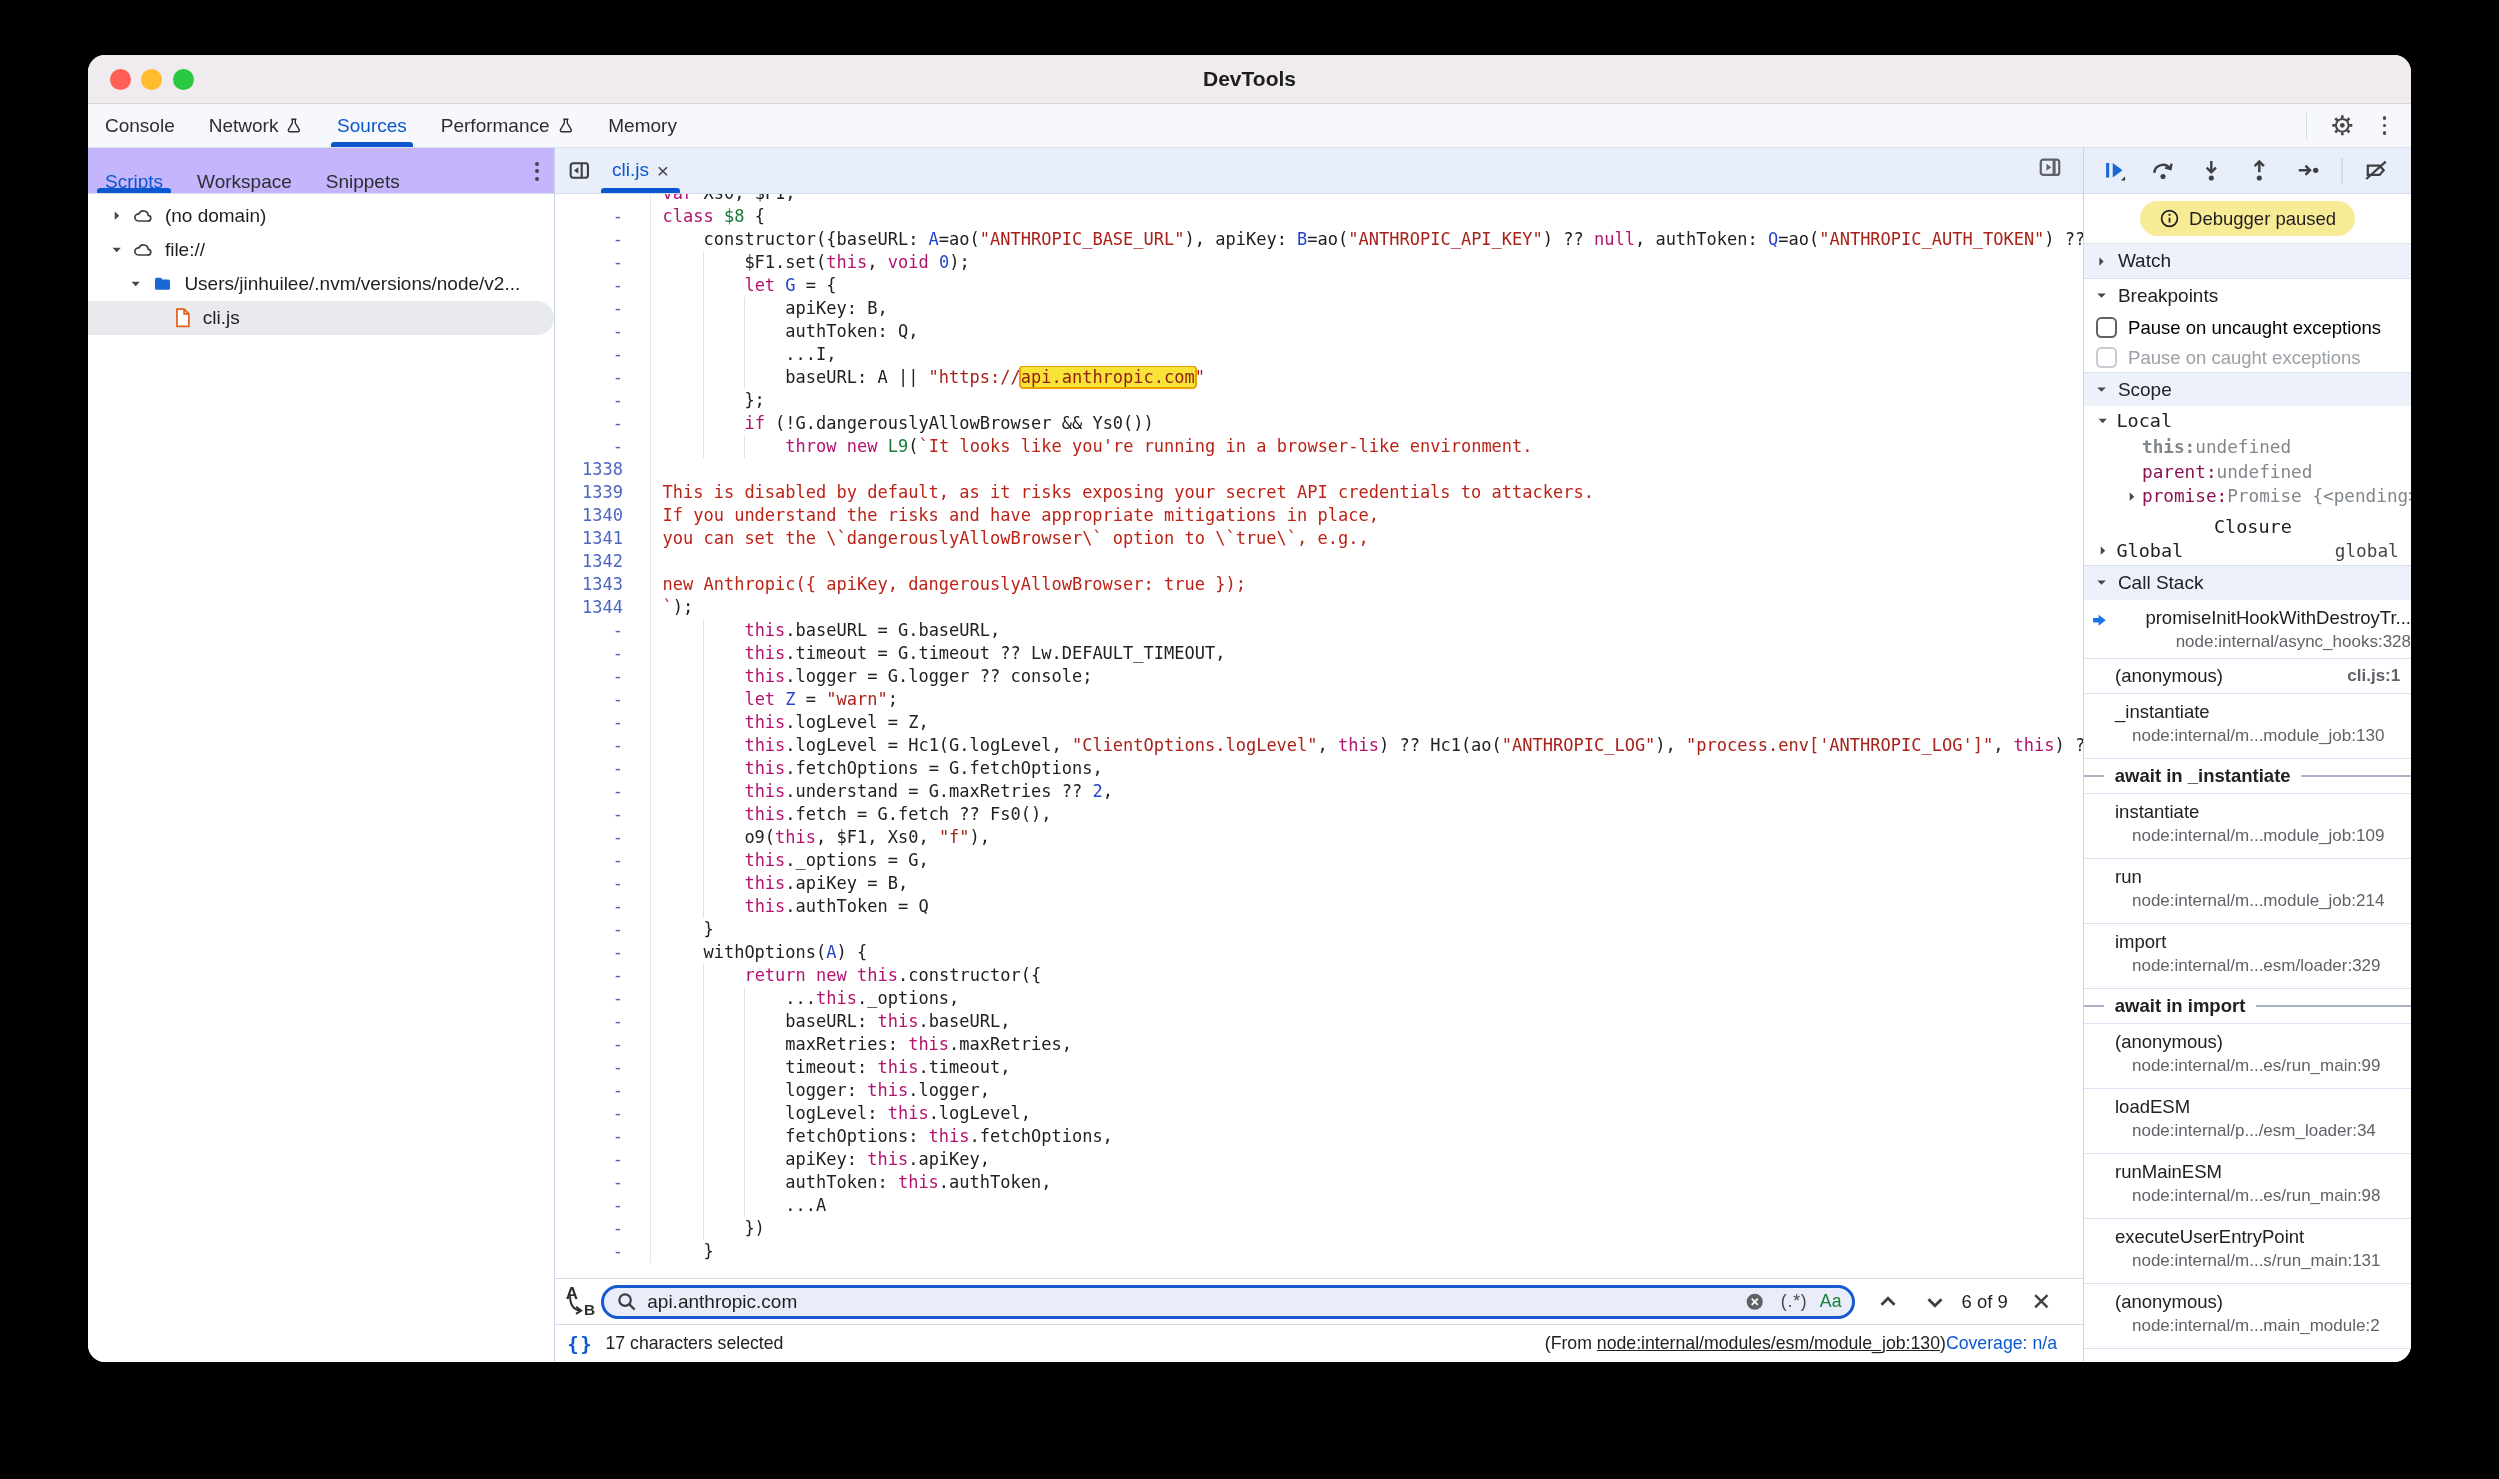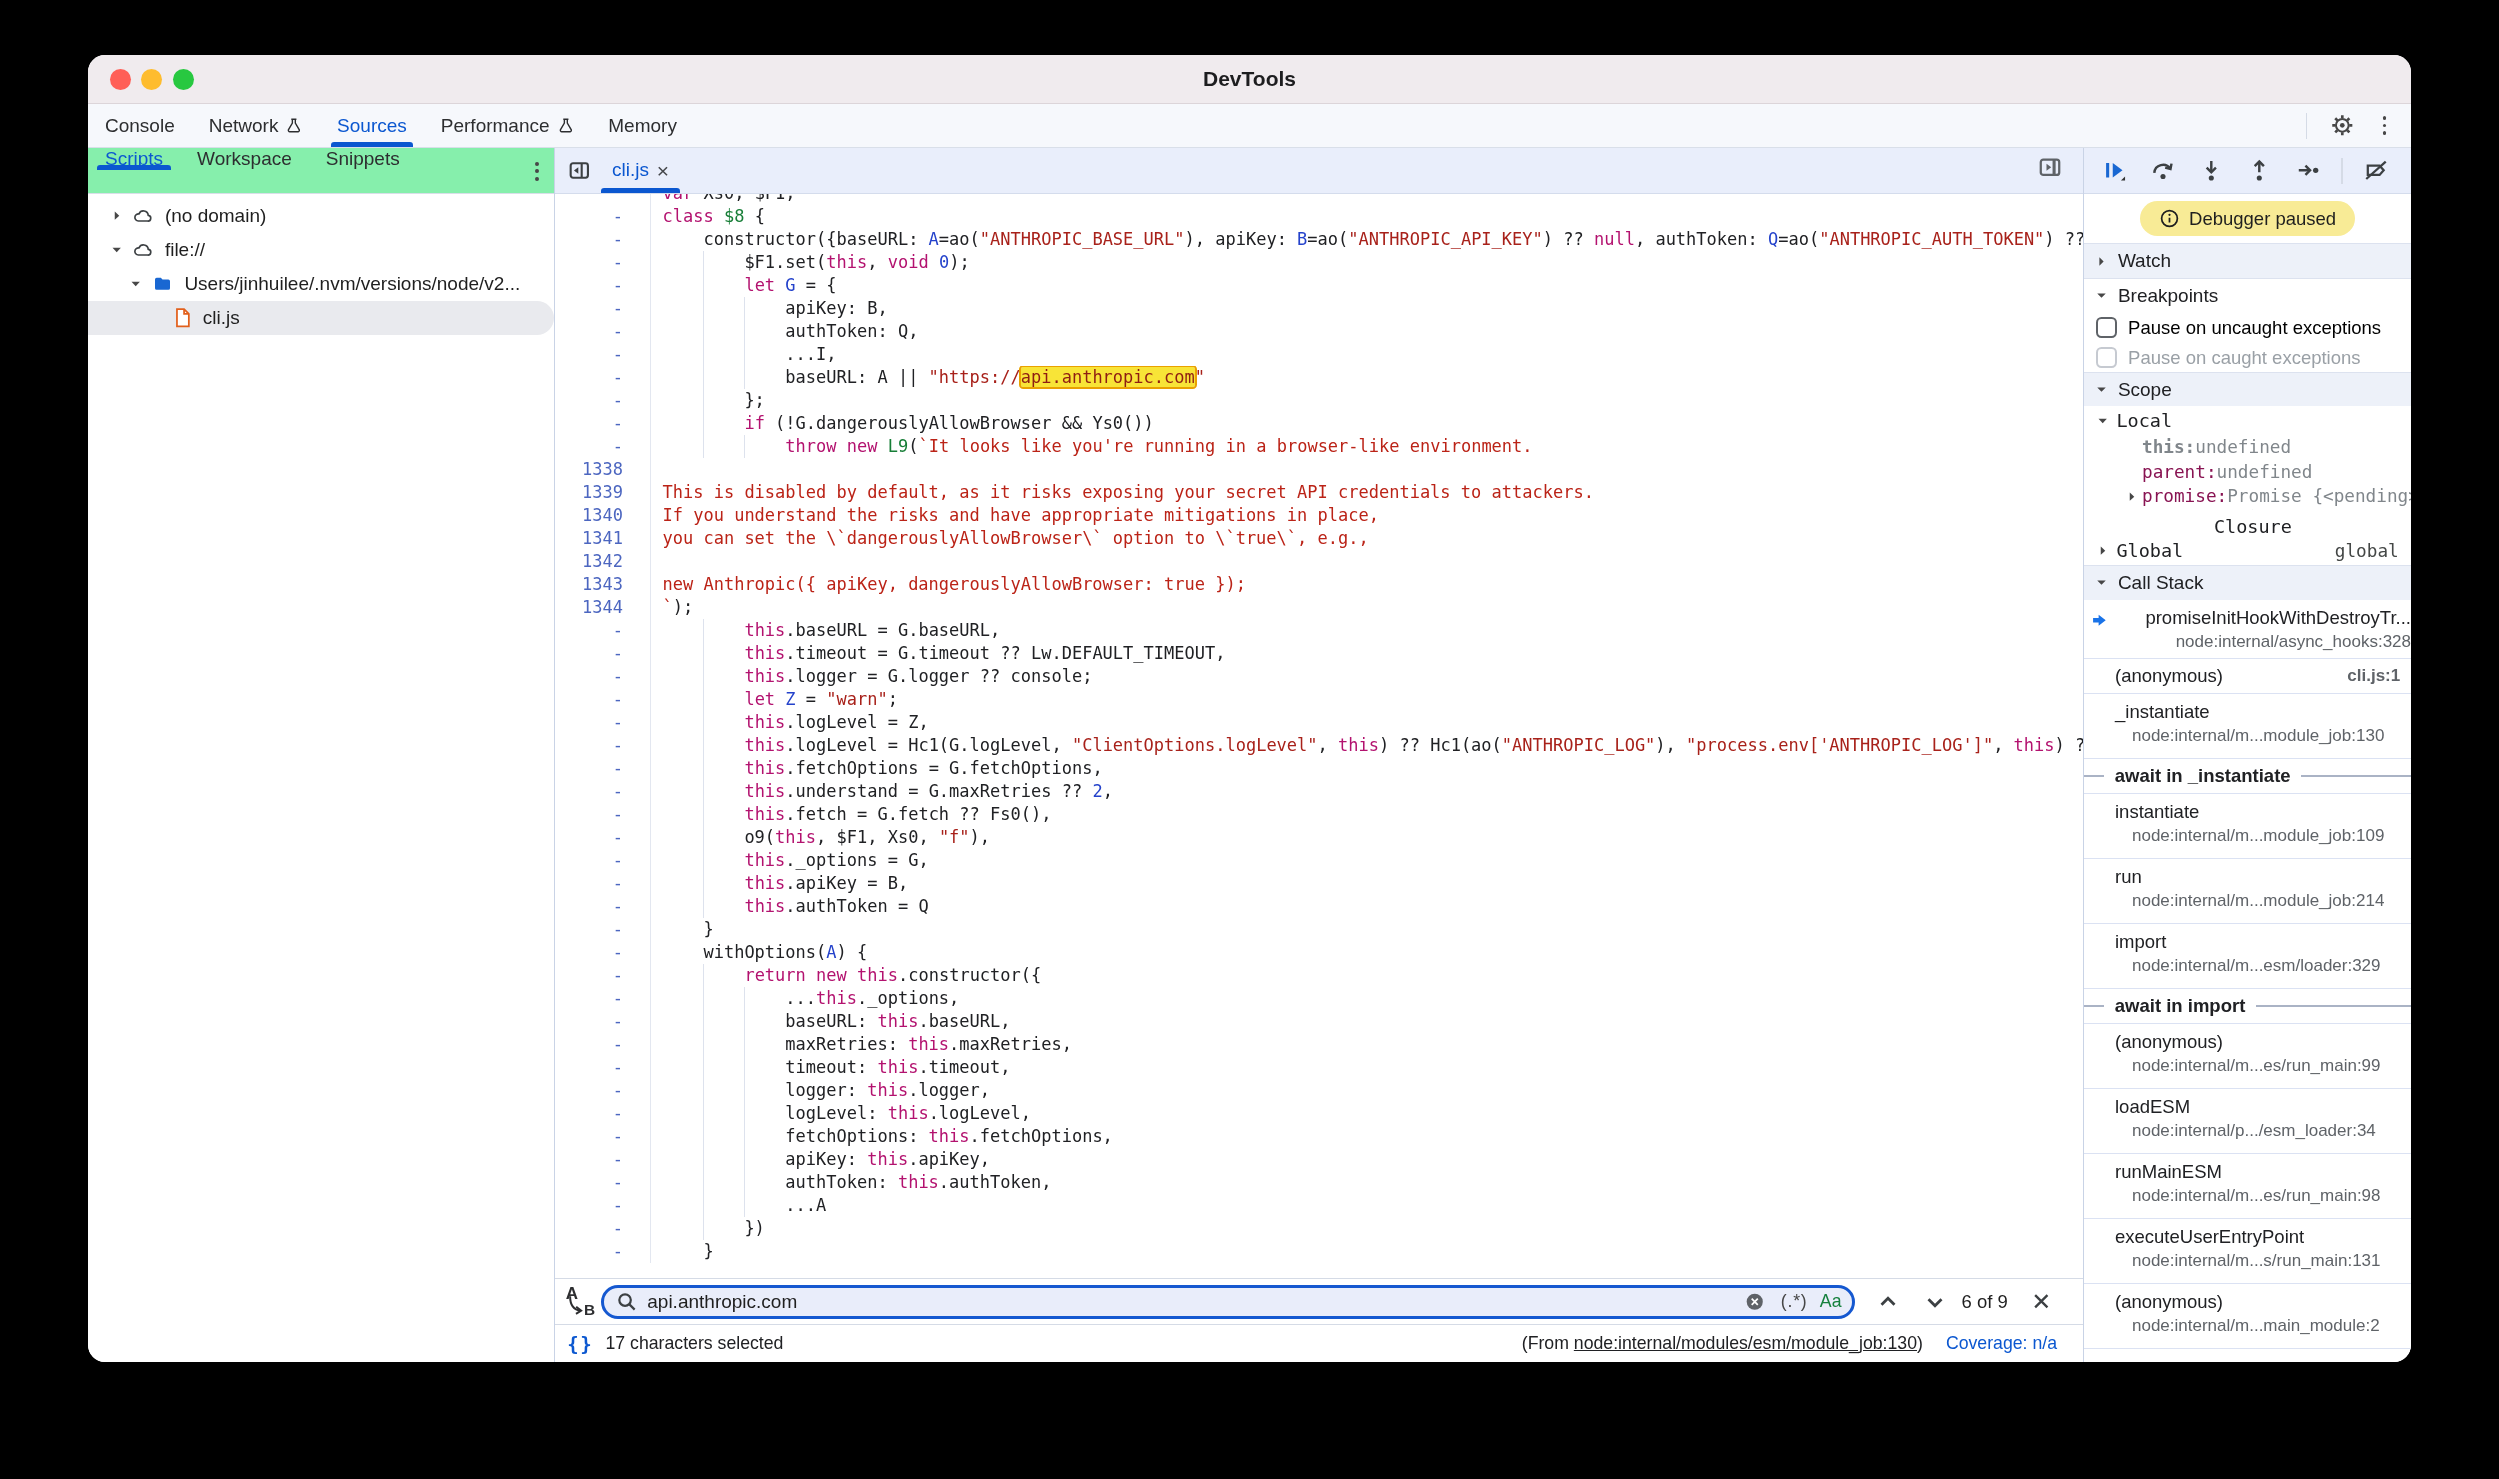--- a/index.html
+++ b/index.html
@@ -26,21 +26,21 @@
   .kebab{display:flex;flex-direction:column;gap:3.8px;padding:4.6px;}
   .kebab i{width:3.8px;height:3.8px;border-radius:50%;background:#474747;}
 
   
   .content{display:flex;height:1214px;}
   .sidebar{width:466px;flex:0 0 466px;border-right:1.5px solid #c9d3e6;display:flex;flex-direction:column;background:#fff;}
   .editor{flex:1;min-width:0;display:flex;flex-direction:column;background:#fff;}
   .rightpanel{width:327px;flex:0 0 327px;border-left:1.5px solid #c9d3e6;background:#fff;overflow:hidden;}
 
   
-  .side-head{height:45px;background:#86efac;border-bottom:1.5px solid #d9dfe9;display:flex;align-items:flex-start;position:relative;}
+  .side-head{height:45px;background:#c4b5fd;border-bottom:1.5px solid #d9dfe9;display:flex;align-items:flex-end;position:relative;}
   .stab{position:relative;display:flex;align-items:center;padding:0 17px;font-size:19px;color:#2d2e30;}
   .stab.active{color:#0b57d0;}
   .stab.active::after{content:"";position:absolute;left:9.2px;right:9.2px;bottom:0;height:4.6px;border-radius:3.1px 3.1px 0 0;background:#0b57d0;}
   .side-kebab{position:absolute;right:10.8px;top:9.2px;}
   .tree{padding-top:4.6px;}
   .trow{height:34px;display:flex;align-items:center;font-size:19px;color:#1f1f1f;white-space:nowrap;}
   .trow.selected{background:#e9eaee;border-radius:0 17px 17px 0;}
   .caretbox{width:20px;display:flex;justify-content:center;flex:0 0 20px;margin-right:4.6px;}
   .ticon{margin-right:10.8px;display:flex;}
 
@@ -77,21 +77,21 @@
   .regex-label{font-size:17.7px;color:#474747;letter-spacing:0.8px;}
   .case-label{font-size:17.7px;color:#15803d;}
   .find-nav{display:flex;align-items:center;}
   .results{font-size:18.5px;color:#1f1f1f;margin:0 6.2px 0 10.8px;white-space:nowrap;}
   .icon-btn{display:flex;align-items:center;justify-content:center;padding:3.1px;}
 
   
   .statusbar{height:37px;display:flex;align-items:center;background:#fff;font-size:17.7px;color:#202124;}
   .braces{color:#0b57d0;font-family:"DejaVu Sans Mono",monospace;font-size:19px;font-weight:700;margin:0 12.3px 0 12.3px;letter-spacing:1.5px;}
   .sb-spacer{flex:1;}
-  .sb-right{display:flex;align-items:center;gap:23px;margin-right:26px;white-space:nowrap;}
+  .sb-right{display:flex;align-items:center;margin-right:26px;white-space:nowrap;}
   .sb-link{text-decoration:underline;}
   .coverage{color:#0b57d0;}
 
   
   .dbg-toolbar{height:45px;background:#e9eefb;border-bottom:1.5px solid #d4dcec;display:flex;align-items:center;gap:17px;padding-left:15.4px;}
   .paused-row{height:49px;display:flex;align-items:center;justify-content:center;background:#fff;}
   .pill{display:flex;align-items:center;gap:9.2px;background:#f8eb96;border-radius:20px;padding:6.2px 18.5px;font-size:18.5px;color:#1f1f1f;}
   .sect{display:flex;align-items:center;gap:7.7px;padding-left:9.2px;font-size:19px;color:#202124;border-top:1.5px solid #dce2ef;box-sizing:border-box;}
   .sect.shaded{background:#edf1f9;}
   .h46{height:35px}.h44{height:34px}

